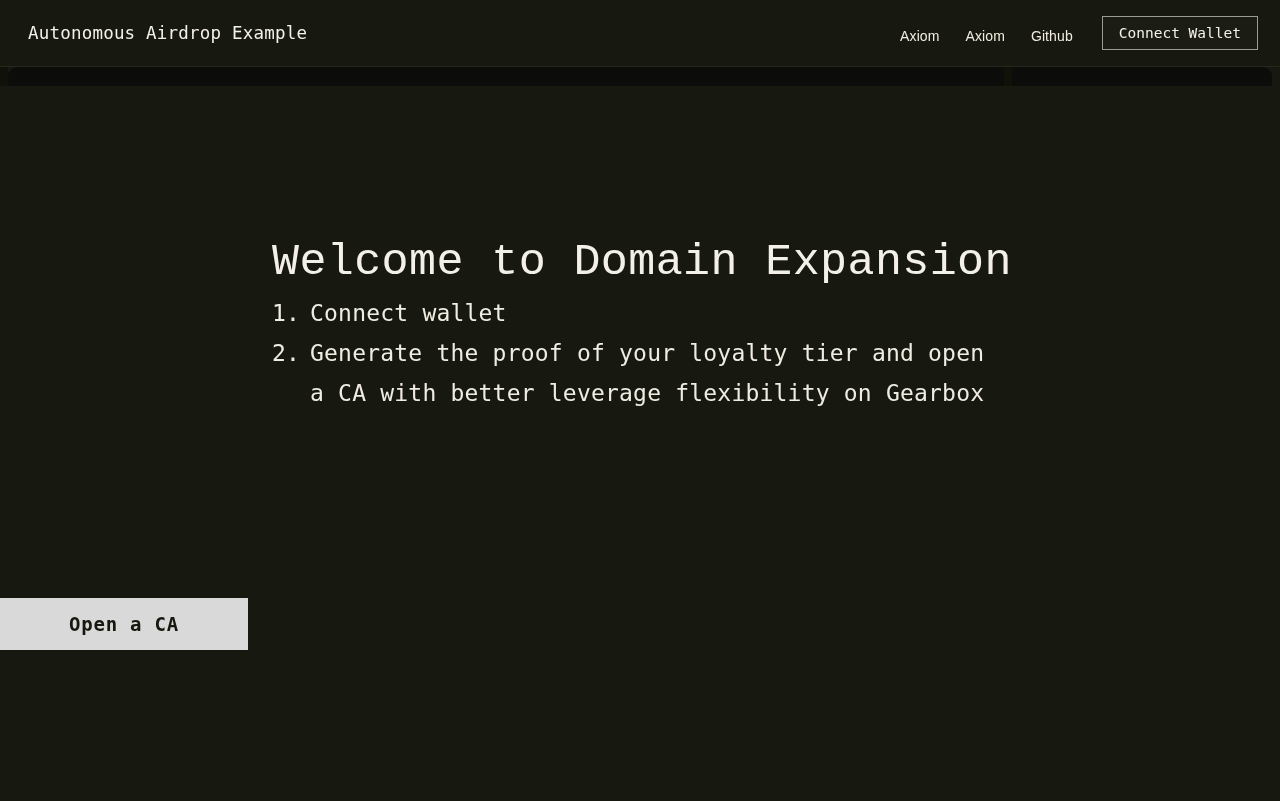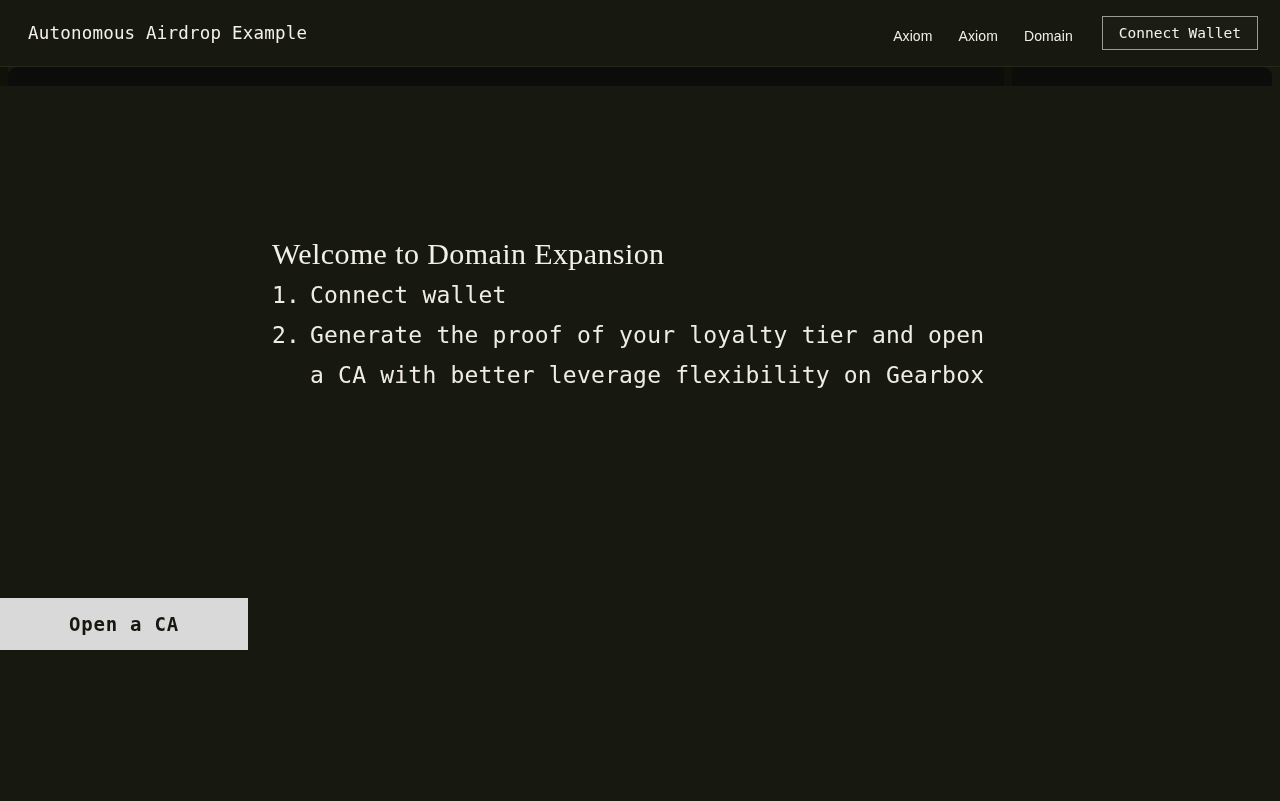--- a/index.html
+++ b/index.html
@@ -124,22 +124,22 @@
 
   .content-block {
     position: absolute;
     left: 272px;
     top: 150px;
     width: 740px;
   }
 
   .hero-heading {
     margin: 0 0 4px 0;
-    font-family: Liberation Serif, serif;
-    font-size: 30px;
+    font-family: Liberation Mono, monospace;
+    font-size: 45px;
     font-weight: 400;
     line-height: 1.18;
     color: #f3f0e7;
     letter-spacing: 0.4px;
     white-space: nowrap;
   }
 
   .steps-list {
     margin: 0;
     padding: 0;
@@ -201,21 +201,21 @@
   <header class="site-header">
 
     <div class="brand-title">Autonomous Airdrop Example</div>
 
     <nav class="nav-cluster">
 
       <a class="nav-link" href="#">Axiom</a>
 
       <a class="nav-link" href="#">Axiom</a>
 
-      <a class="nav-link" href="#">Domain</a>
+      <a class="nav-link" href="#">Github</a>
 
       <button class="connect-wallet-btn">Connect Wallet</button>
     </nav>
   </header>
 
   <div class="body-lip-edge-left"></div>
   <div class="body-lip"></div>
   <div class="body-lip-edge-right"></div>
 
   <main class="main-surface">

